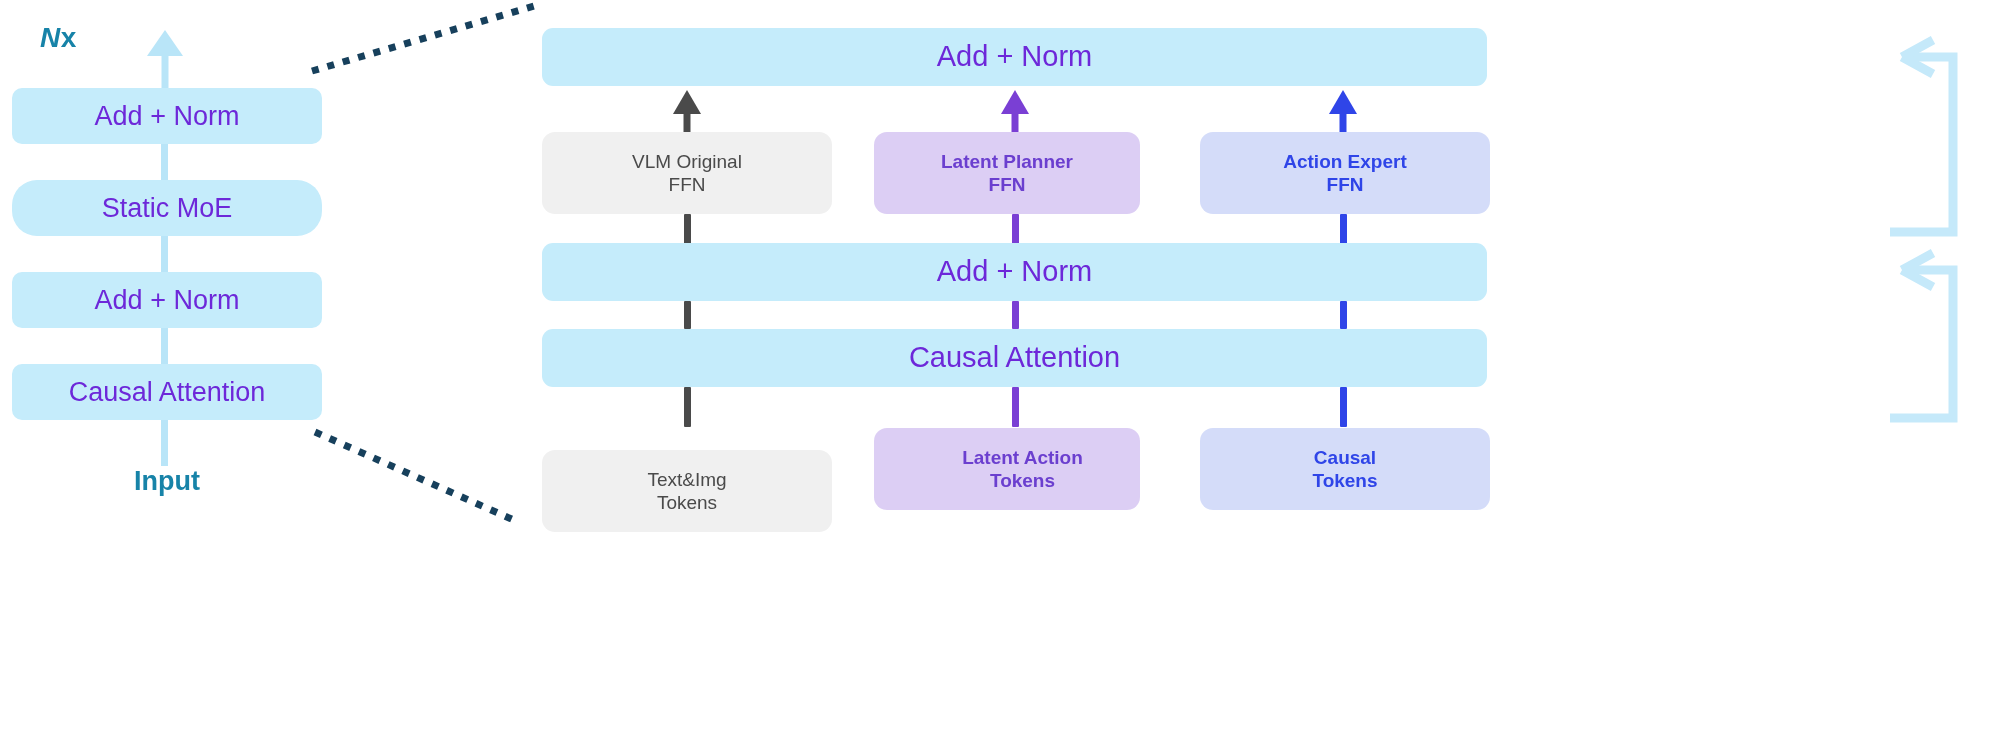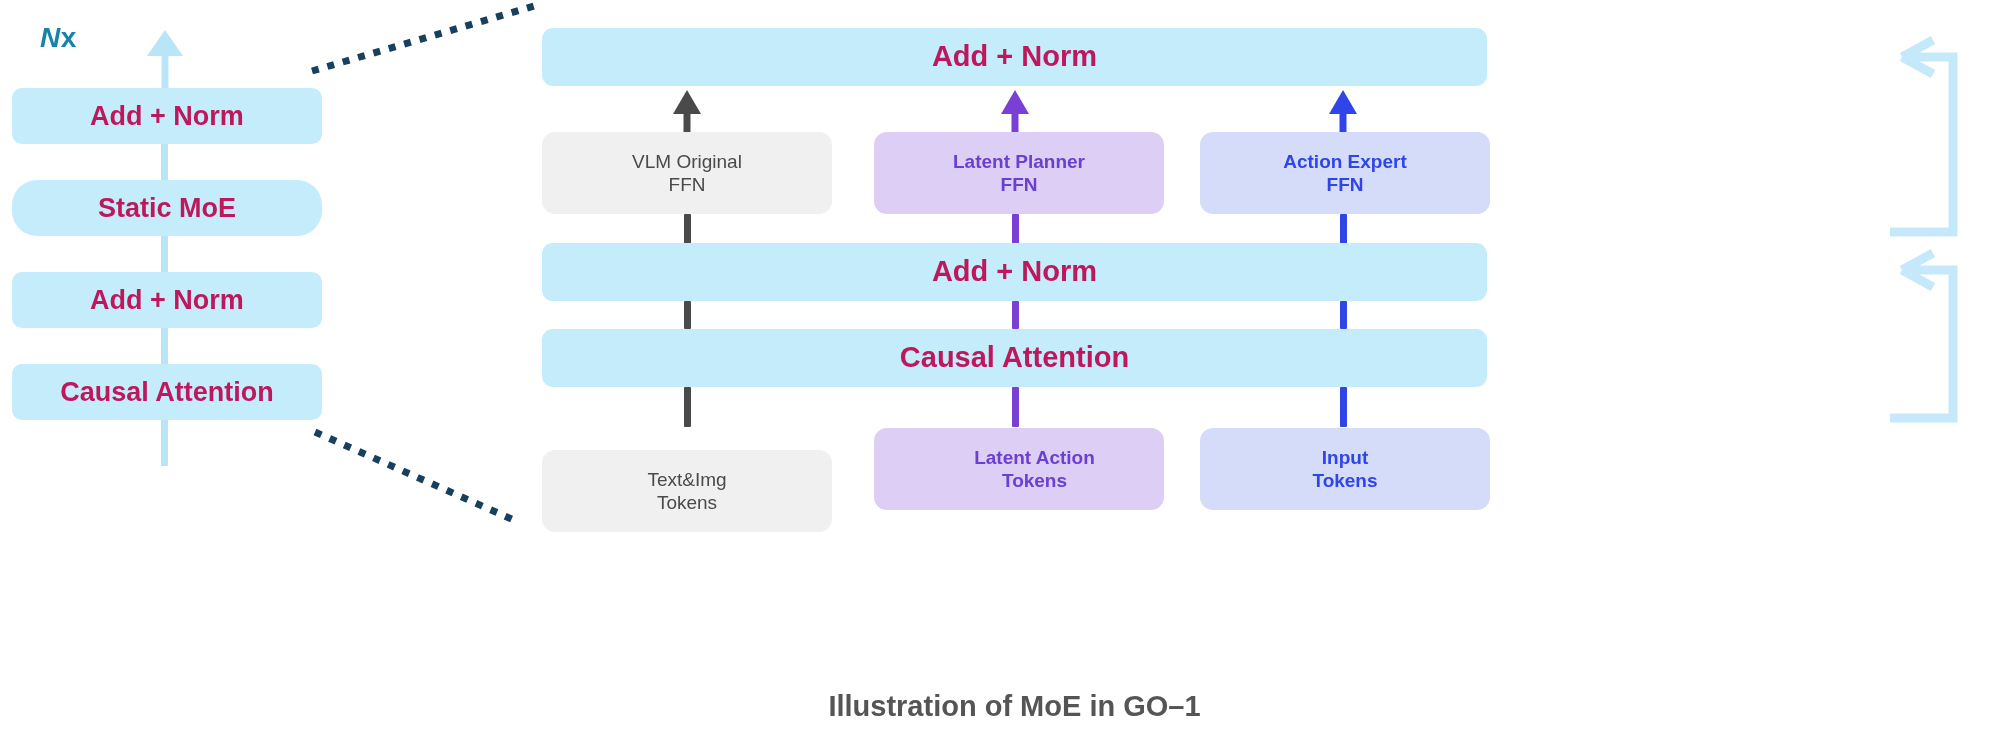--- a/index.html
+++ b/index.html
@@ -17,21 +17,21 @@
     position:absolute;
     border-radius:12px;
     display:flex;align-items:center;justify-content:center;
     text-align:center;
     box-sizing:border-box;
     line-height:1.22;
   }
   .box.two-line{flex-direction:column;}
 
   
-  .cyan   {background:#c5ecfb;color:#be185d;font-weight:bold;}
+  .cyan   {background:#c5ecfb;color:#6d28d9;font-weight:normal;}
   .grey   {background:#f0f0f0;color:#4a4a4a;font-weight:normal;}
   .purple {background:#dccef4;color:#6b3fcf;font-weight:bold;}
   .blue   {background:#d4dcf9;color:#2f45e8;font-weight:bold;}
 
   
   .lbox{width:310px;left:12px;height:56px;font-size:27px;border-radius:10px;}
   .lstem{position:absolute;width:7px;background:#b9e5f8;left:161px;}
 
   .nx{
     position:absolute;left:40px;top:22px;
@@ -41,21 +41,21 @@
   .nx i{font-style:italic;}
   .input-label{
     position:absolute;left:12px;top:466px;width:310px;
     text-align:center;font-size:27px;color:#1783a8;font-weight:bold;
   }
 
   
   .wbar{left:542px;width:945px;height:58px;font-size:29px;border-radius:11px;}
   .cell{height:82px;font-size:19px;border-radius:13px;}
   .col0{left:542px;width:290px;}
-  .col1{left:874px;width:290px;}
+  .col1{left:874px;width:266px;}
   .col2{left:1200px;width:290px;}
 
   
   .vstem{position:absolute;width:7px;border-radius:1px;}
   .s-grey{background:#4a4a4a;}
   .s-purple{background:#7a3fd4;}
   .s-blue{background:#2f45e8;}
 
   
   .caption{
@@ -116,20 +116,21 @@
   <div class="lstem" style="top:144px;height:40px;"></div>
   <div class="lstem" style="top:236px;height:40px;"></div>
   <div class="lstem" style="top:328px;height:40px;"></div>
   <div class="lstem" style="top:420px;height:46px;"></div>
 
   <div class="box cyan lbox" style="top:88px;">Add + Norm</div>
   <div class="box cyan lbox" style="top:180px;border-radius:25px;">Static MoE</div>
   <div class="box cyan lbox" style="top:272px;">Add + Norm</div>
   <div class="box cyan lbox" style="top:364px;">Causal Attention</div>
 
+  <div class="input-label">Input</div>
 
   <div class="box cyan wbar" style="top:28px;">Add + Norm</div>
 
   <div class="box grey cell two-line col0" style="top:132px;">
     <span>VLM Original</span>
     <span>FFN</span>
   </div>
   <div class="box purple cell two-line col1" style="top:132px;">
     <span>Latent Planner</span>
     <span>FFN</span>
@@ -157,19 +158,18 @@
 
   <div class="box grey cell two-line col0" style="top:428px;margin-top:22px;">
     <span>Text&amp;Img</span>
     <span>Tokens</span>
   </div>
   <div class="box purple cell two-line col1" style="top:428px;padding-left:31px;">
     <span>Latent Action</span>
     <span>Tokens</span>
   </div>
   <div class="box blue cell two-line col2" style="top:428px;">
-    <span>Input</span>
+    <span>Causal</span>
     <span>Tokens</span>
   </div>
 
-  <div class="caption">Illustration of MoE in GO–1</div>
 
 </div>
 
 </body></html>

